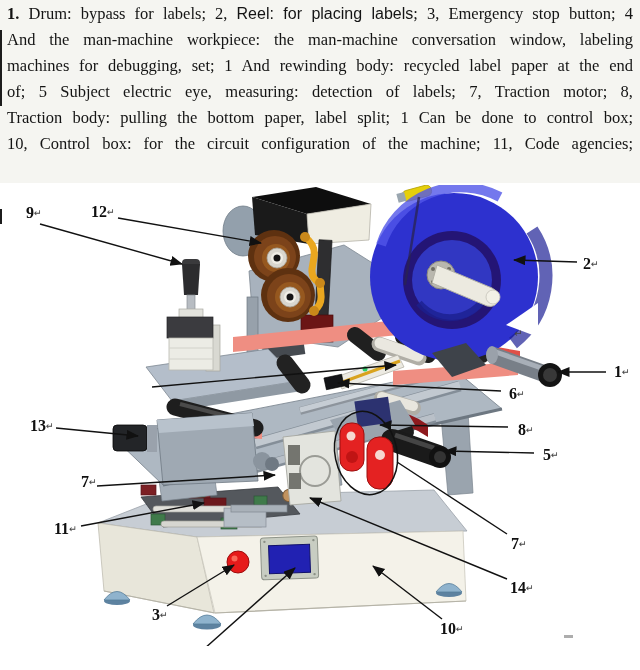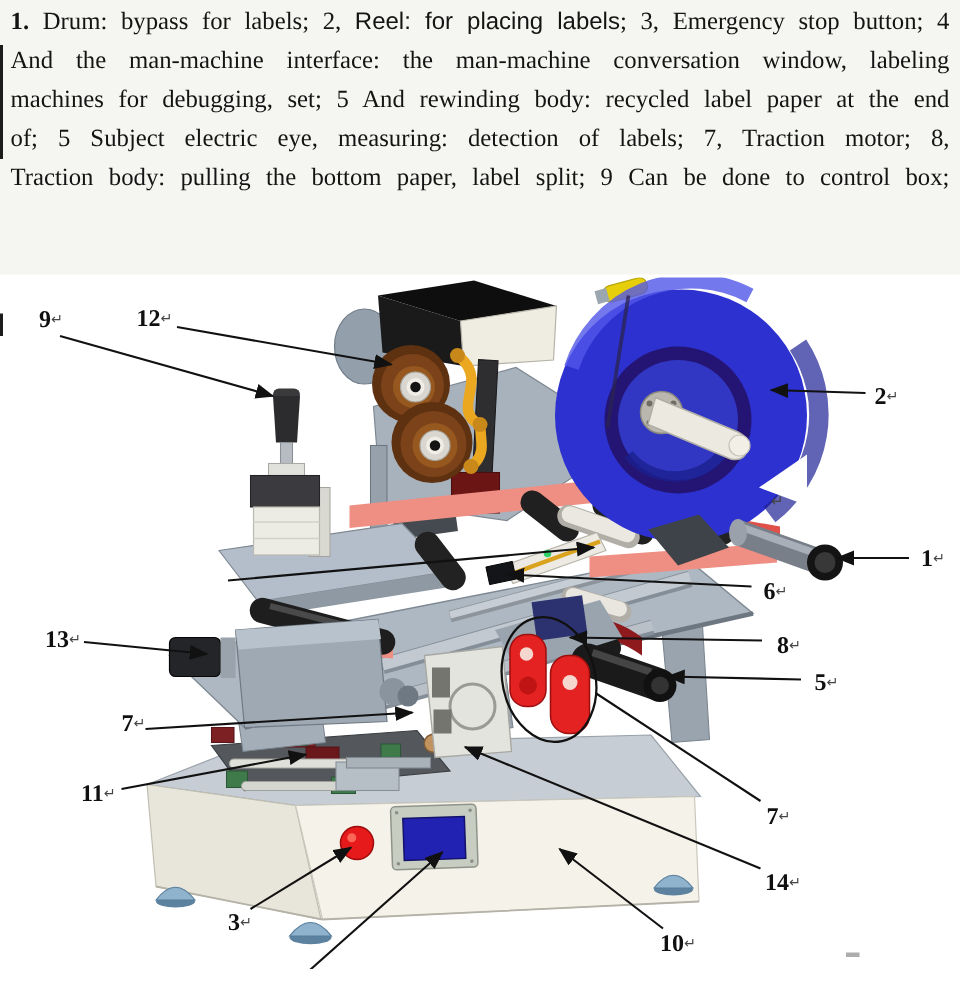--- a/index.html
+++ b/index.html
@@ -20,24 +20,25 @@
   .edge-b{position:absolute;left:0;top:209px;width:2px;height:15px;background:#1c1c1c;}
   .smudge{position:absolute;left:10px;top:646px;width:18px;height:5px;background:#d9d9d5;border-radius:2px;}
 </style>
 </head>
 <body>
 
 <div id="page">
   <div class="text-bg"></div>
   <div id="doc-text">
       <div class="line"><span class="bold">1. </span><span>Drum: bypass for labels; 2, </span><span class="sans">Reel: for placing labels</span><span>; 3, Emergency stop button; 4</span></div>
-      <div class="line"><span>And the man-machine interface: the man-machine conversation window, labeling</span></div>
-      <div class="line"><span>machines for debugging, set; 5 And rewinding body: recycled label paper at the end</span></div>
+      <div class="line"><span>And the man-machine workpiece: the man-machine conversation window, labeling</span></div>
+      <div class="line"><span>machines for debugging, set; 1 And rewinding body: recycled label paper at the end</span></div>
       <div class="line"><span>of; 5 Subject electric eye, measuring: detection of labels;  7, Traction motor; 8,</span></div>
-      <div class="line"><span>Traction body: pulling the bottom paper, label split; 9 Can be done to control box;</span></div>
+      <div class="line"><span>Traction body: pulling the bottom paper, label split; 1 Can be done to control box;</span></div>
+      <div class="line"><span>10, Control box: for the circuit configuration of the machine; 11, Code agencies;</span></div>
     </div>
   <div class="edge-a"></div>
   <div class="edge-b"></div>
   <div class="smudge"></div>
 
   <svg id="diagram" width="640" height="485" viewBox="0 0 640 485">
     <defs>
       <marker id="arr" markerUnits="userSpaceOnUse" markerWidth="13" markerHeight="11" refX="11.5" refY="5" orient="auto">
         <path d="M0,0 L12.5,5 L0,10 Z" fill="#111"></path>
       </marker>

